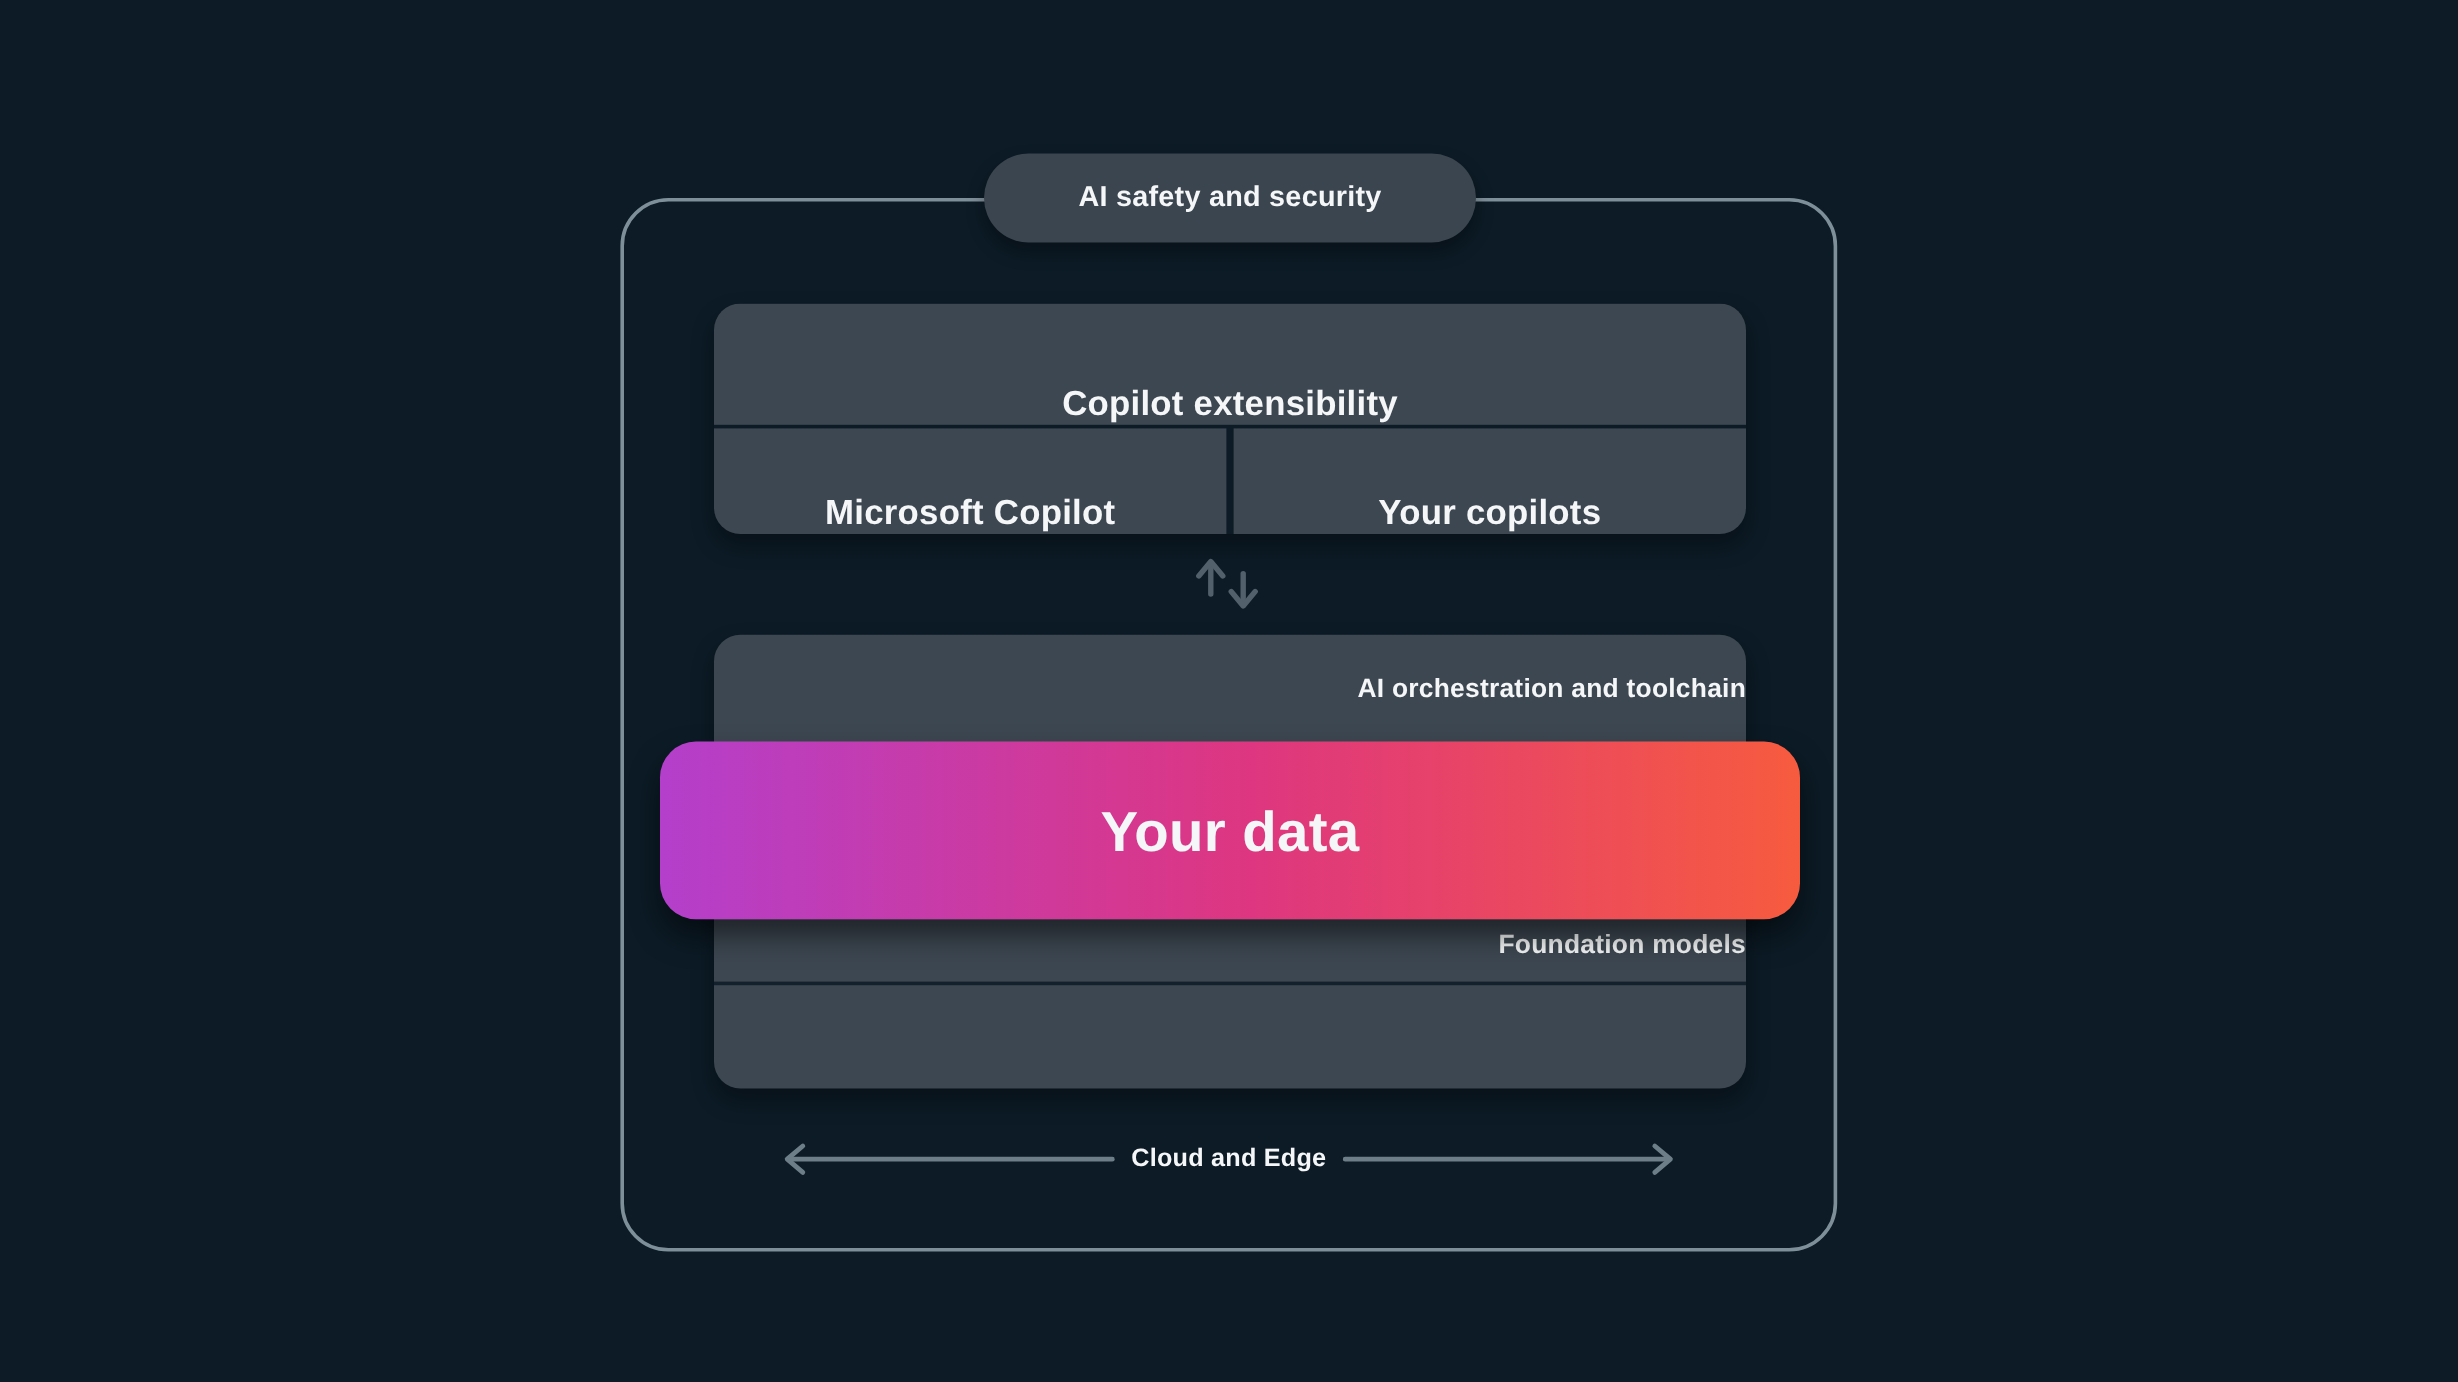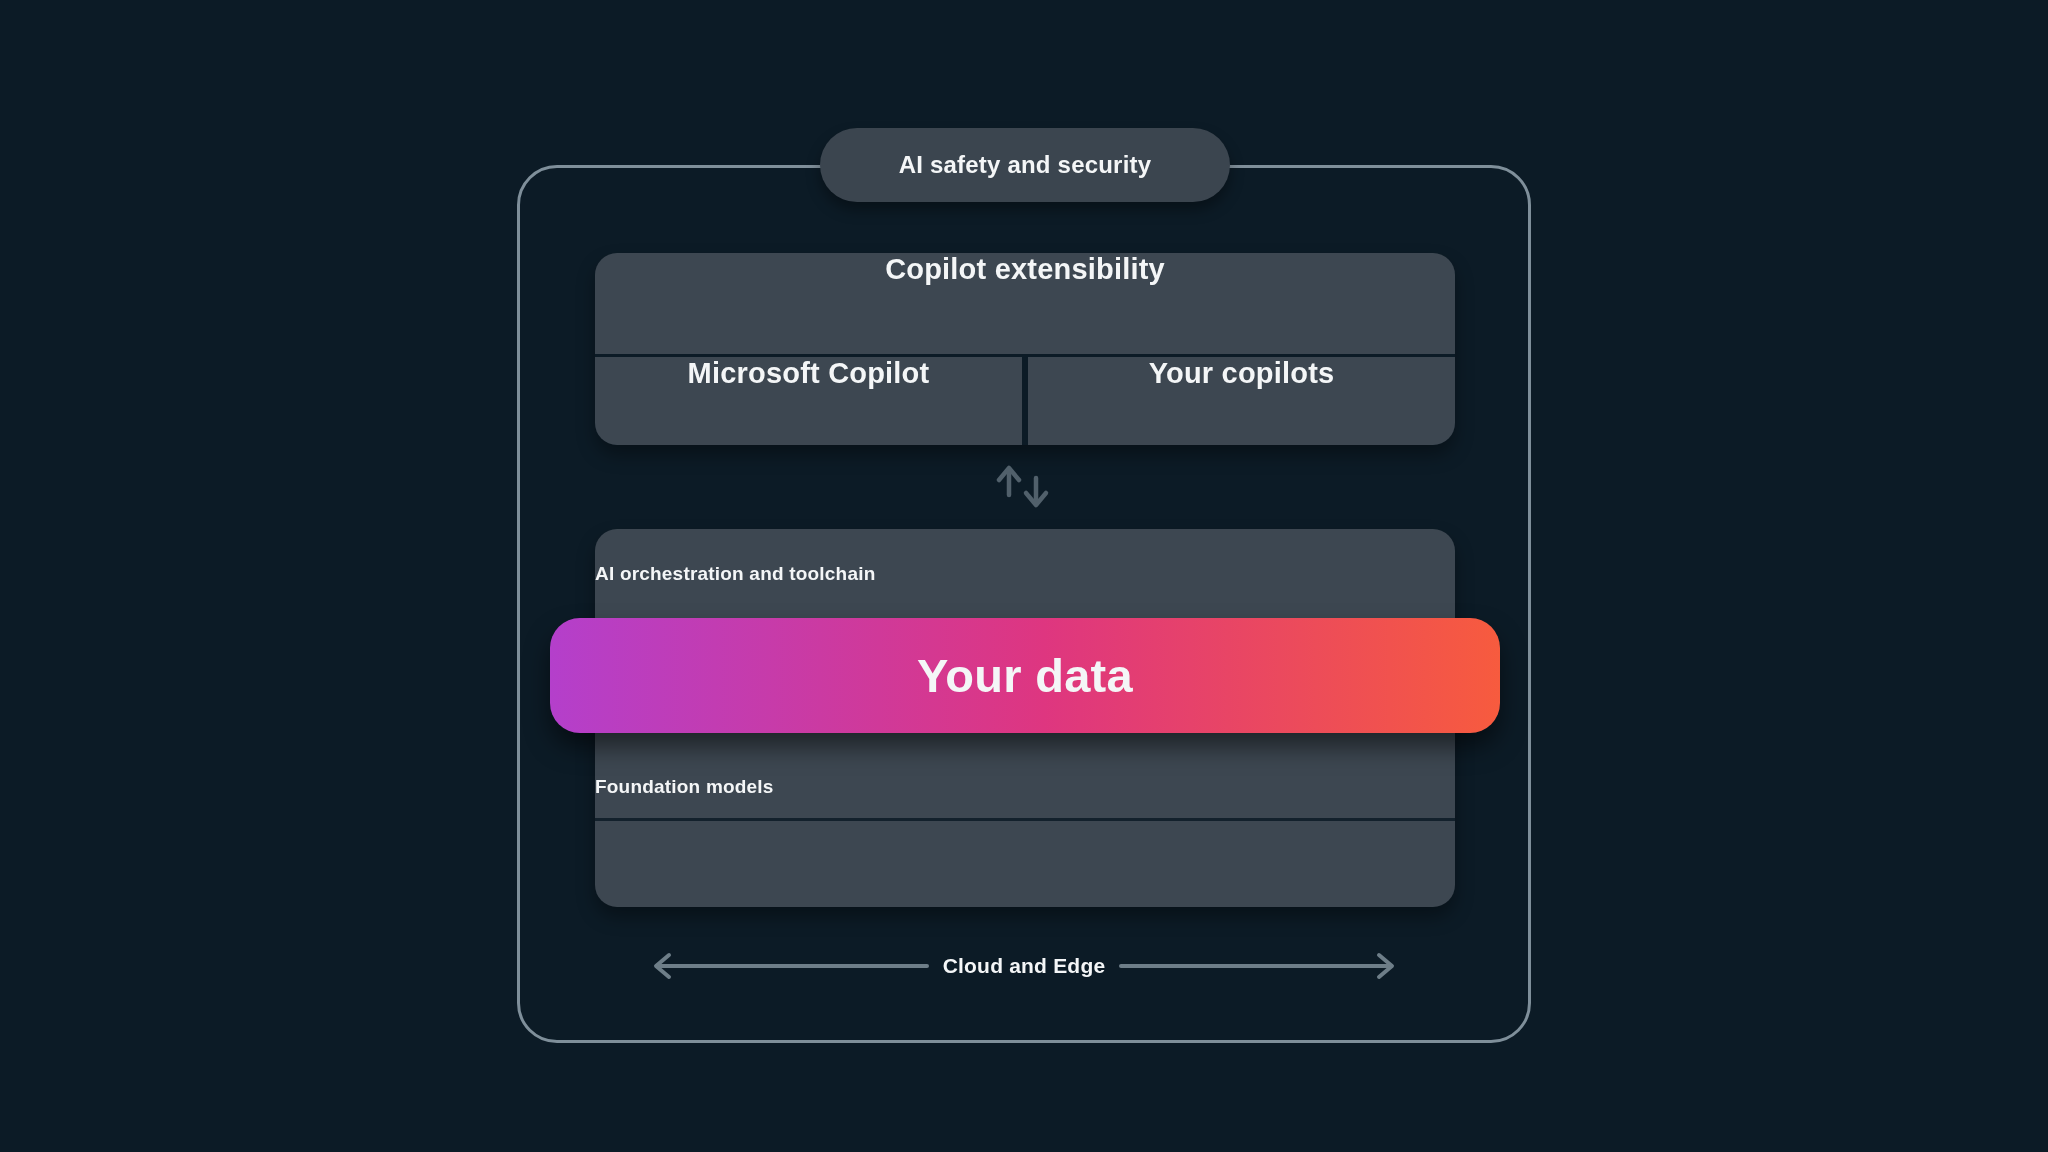--- a/index.html
+++ b/index.html
@@ -44,51 +44,51 @@
   }
 
   
   .group{
     position:absolute;left:595px;width:860px;
     border-radius:22px;overflow:hidden;
     box-shadow:0 10px 18px rgba(0,0,0,.35);
   }
   .cell{
     background:var(--box);
-    display:flex;align-items:flex-start;justify-content:center;
+    display:flex;align-items:flex-end;justify-content:center;
     font-size:29px;font-weight:700;letter-spacing:.2px;
   }
 
   .top-group{top:253px;height:192px;display:flex;flex-direction:column;gap:3px;}
   .top-group .row-extensibility{height:101px;}
   .top-group .row-split{flex:1;display:flex;gap:6px;}
   .top-group .row-split .cell{flex:1;}
 
   
   .exchange{
     position:absolute;left:992px;top:460px;width:64px;height:54px;z-index:2;
   }
 
   .bottom-group{top:529px;height:378px;background:var(--box);}
   .bottom-group .label-row{
     position:absolute;left:0;width:100%;
-    display:flex;align-items:center;justify-content:flex-start;
-    font-size:19px;font-weight:700;letter-spacing:.2px;
+    display:flex;align-items:center;justify-content:flex-end;
+    font-size:22px;font-weight:700;letter-spacing:.2px;
   }
   .row-orchestration{top:0;height:89px;}
   .row-foundation{top:204px;height:108px;}
   .row-infrastructure{top:292px;height:86px;}
   .divider-h{
     position:absolute;left:0;top:289px;width:100%;height:3px;
     background:var(--background);opacity:.85;
   }
 
   
   .data-bar{
-    position:absolute;left:550px;top:618px;width:950px;height:115px;
+    position:absolute;left:550px;top:618px;width:950px;height:148px;
     border-radius:30px;
     background:linear-gradient(90deg,var(--gradient-start) 0%,var(--gradient-mid) 52%,var(--gradient-end) 100%);
     display:flex;align-items:center;justify-content:center;
     font-size:47px;font-weight:700;letter-spacing:.3px;
     box-shadow:0 14px 24px rgba(0,0,0,.5);
     z-index:5;
   }
 
   
   .footer{

